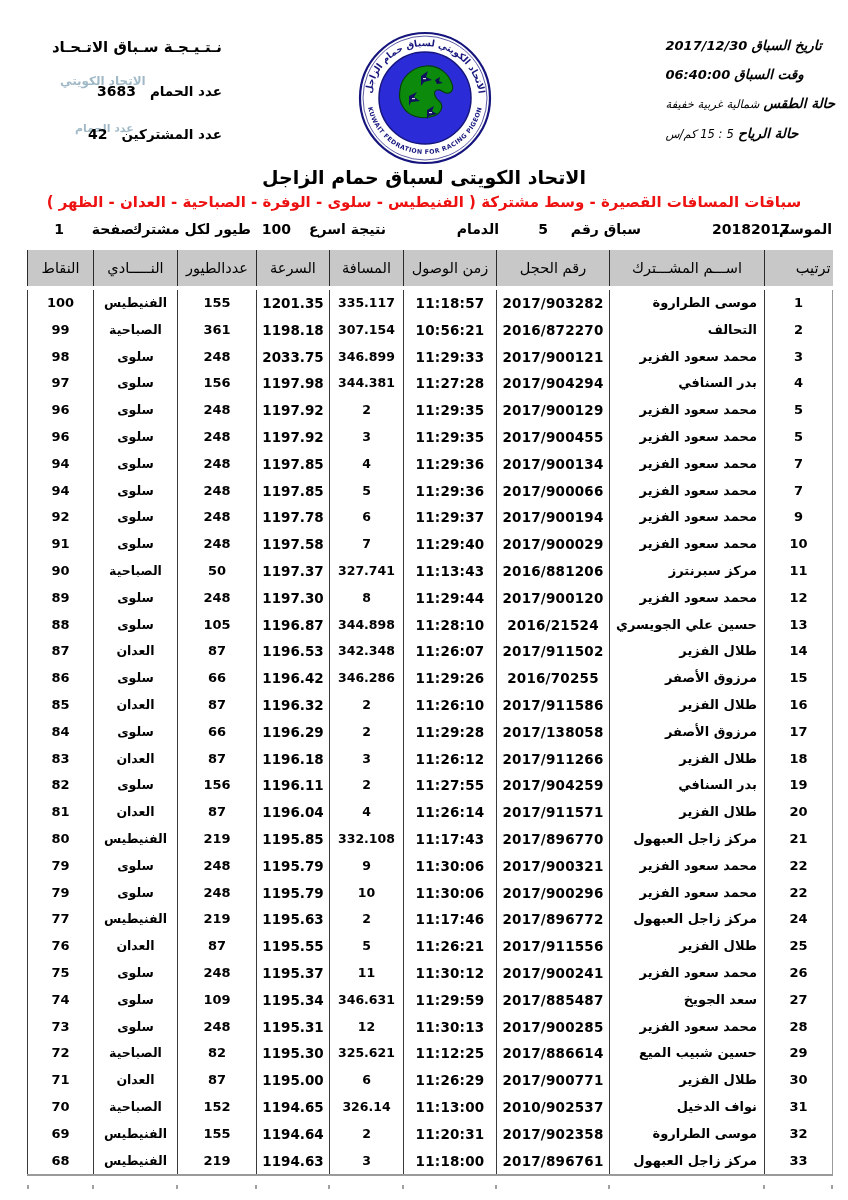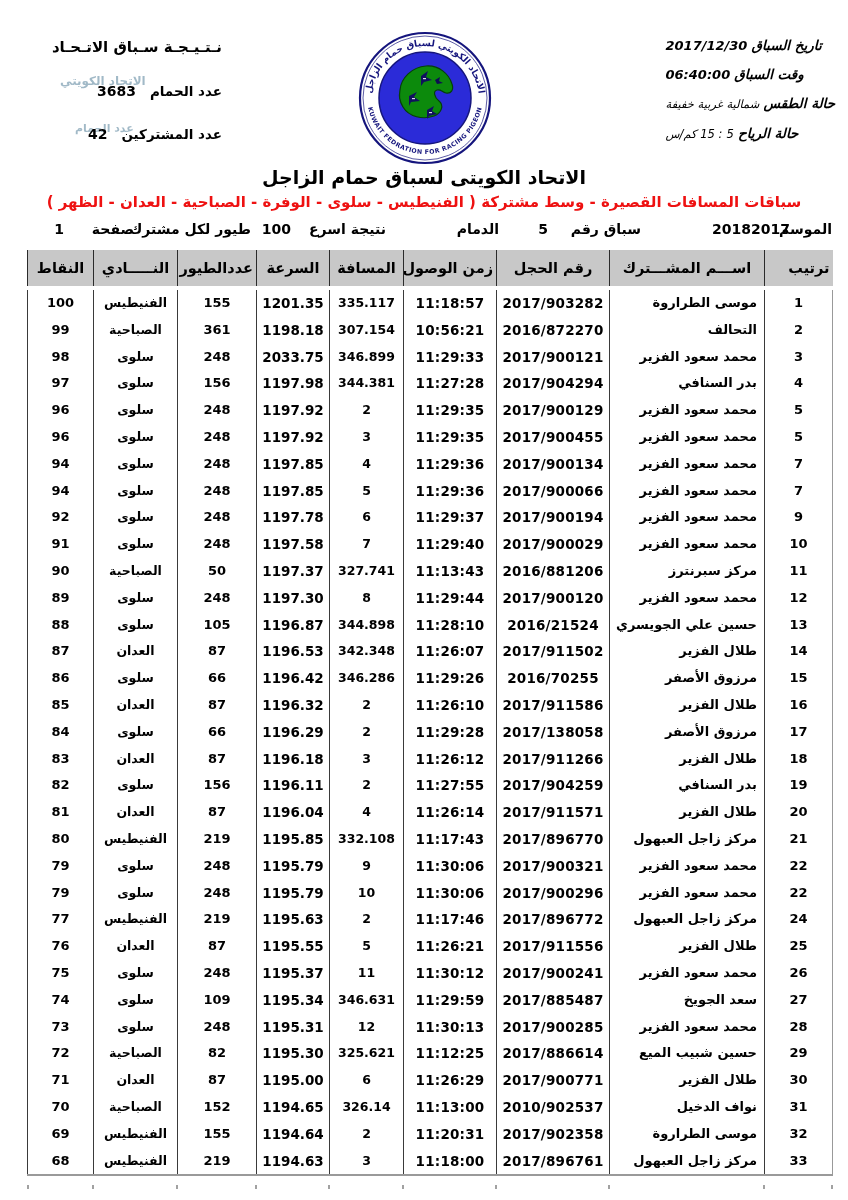--- a/index.html
+++ b/index.html
@@ -38,21 +38,21 @@
   .s-location{right:349px;}
   .s-result-lbl{right:462px;} .s-result-count{right:557px;} .s-result-suffix{right:597px;}
   .s-page-lbl{right:714px;}   .s-page-val{right:784px;}
 
   
   table.results{
     position:absolute;top:250px;right:15px;width:805px;
     border-collapse:collapse;table-layout:fixed;
   }
   table.results th{
-    background:#c8c8c8;font-weight:bold;font-size:14.5px;height:36px;
+    background:#c8c8c8;font-weight:normal;font-size:14.5px;height:36px;
     border-left:1px solid #2b2b2b;padding:0 3px;white-space:nowrap;overflow:hidden;
   }
   table.results th:first-child{border-right:none;padding-left:36px;}
   table.results td{
     height:26.8px;font-weight:bold;font-size:13px;text-align:center;
     border-left:1px solid #3a3a3a;padding:0 2px;white-space:nowrap;overflow:hidden;
     line-height:26.8px;
   }
   table.results td:first-child{border-right:1px solid #999;}
   table.results thead th{border-bottom:4px solid #fff;}

